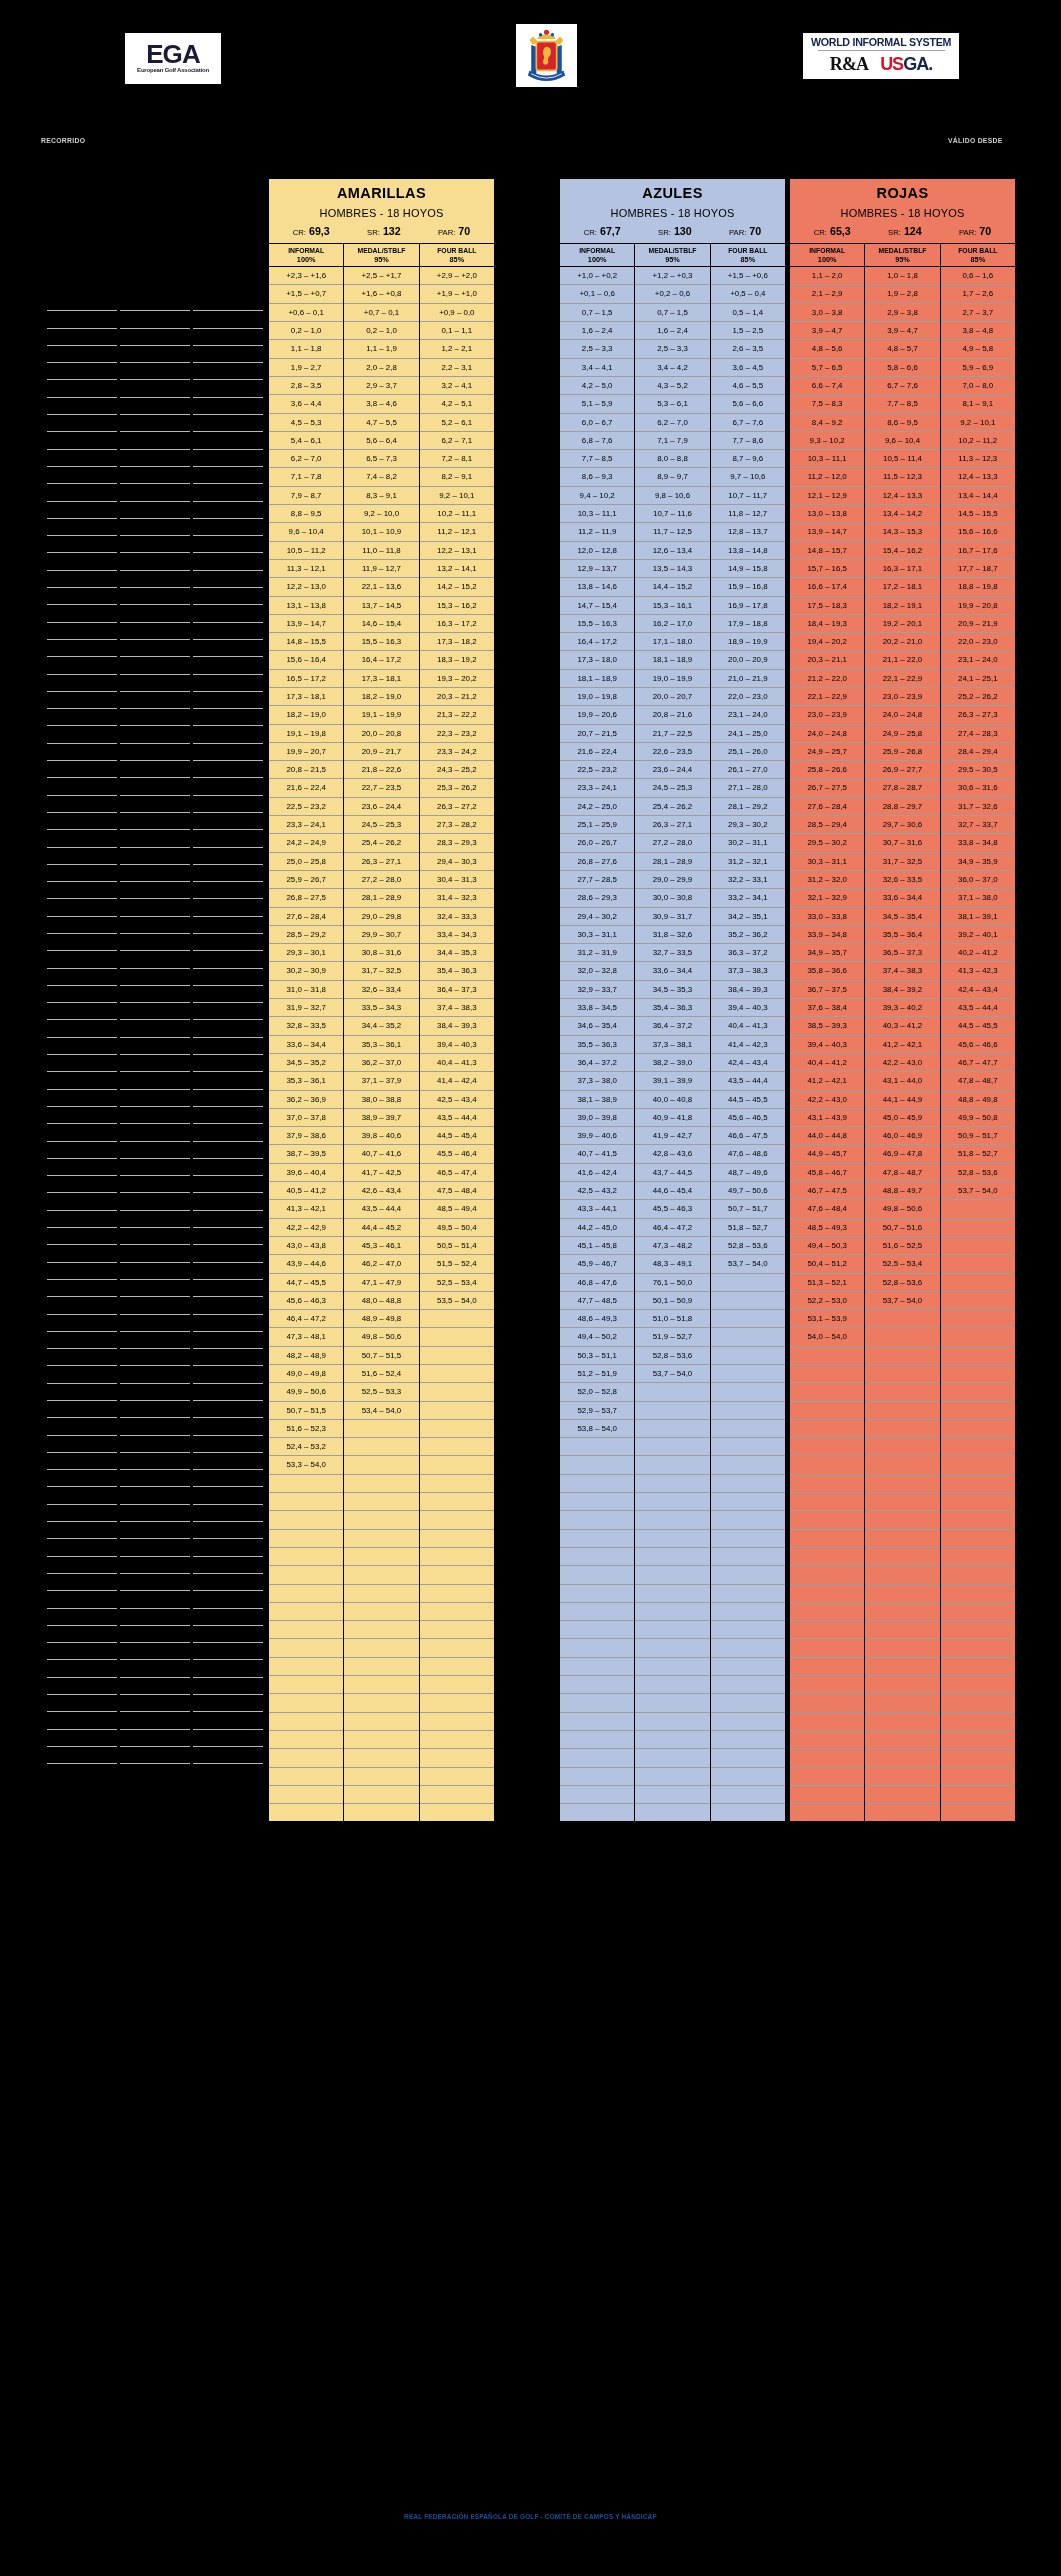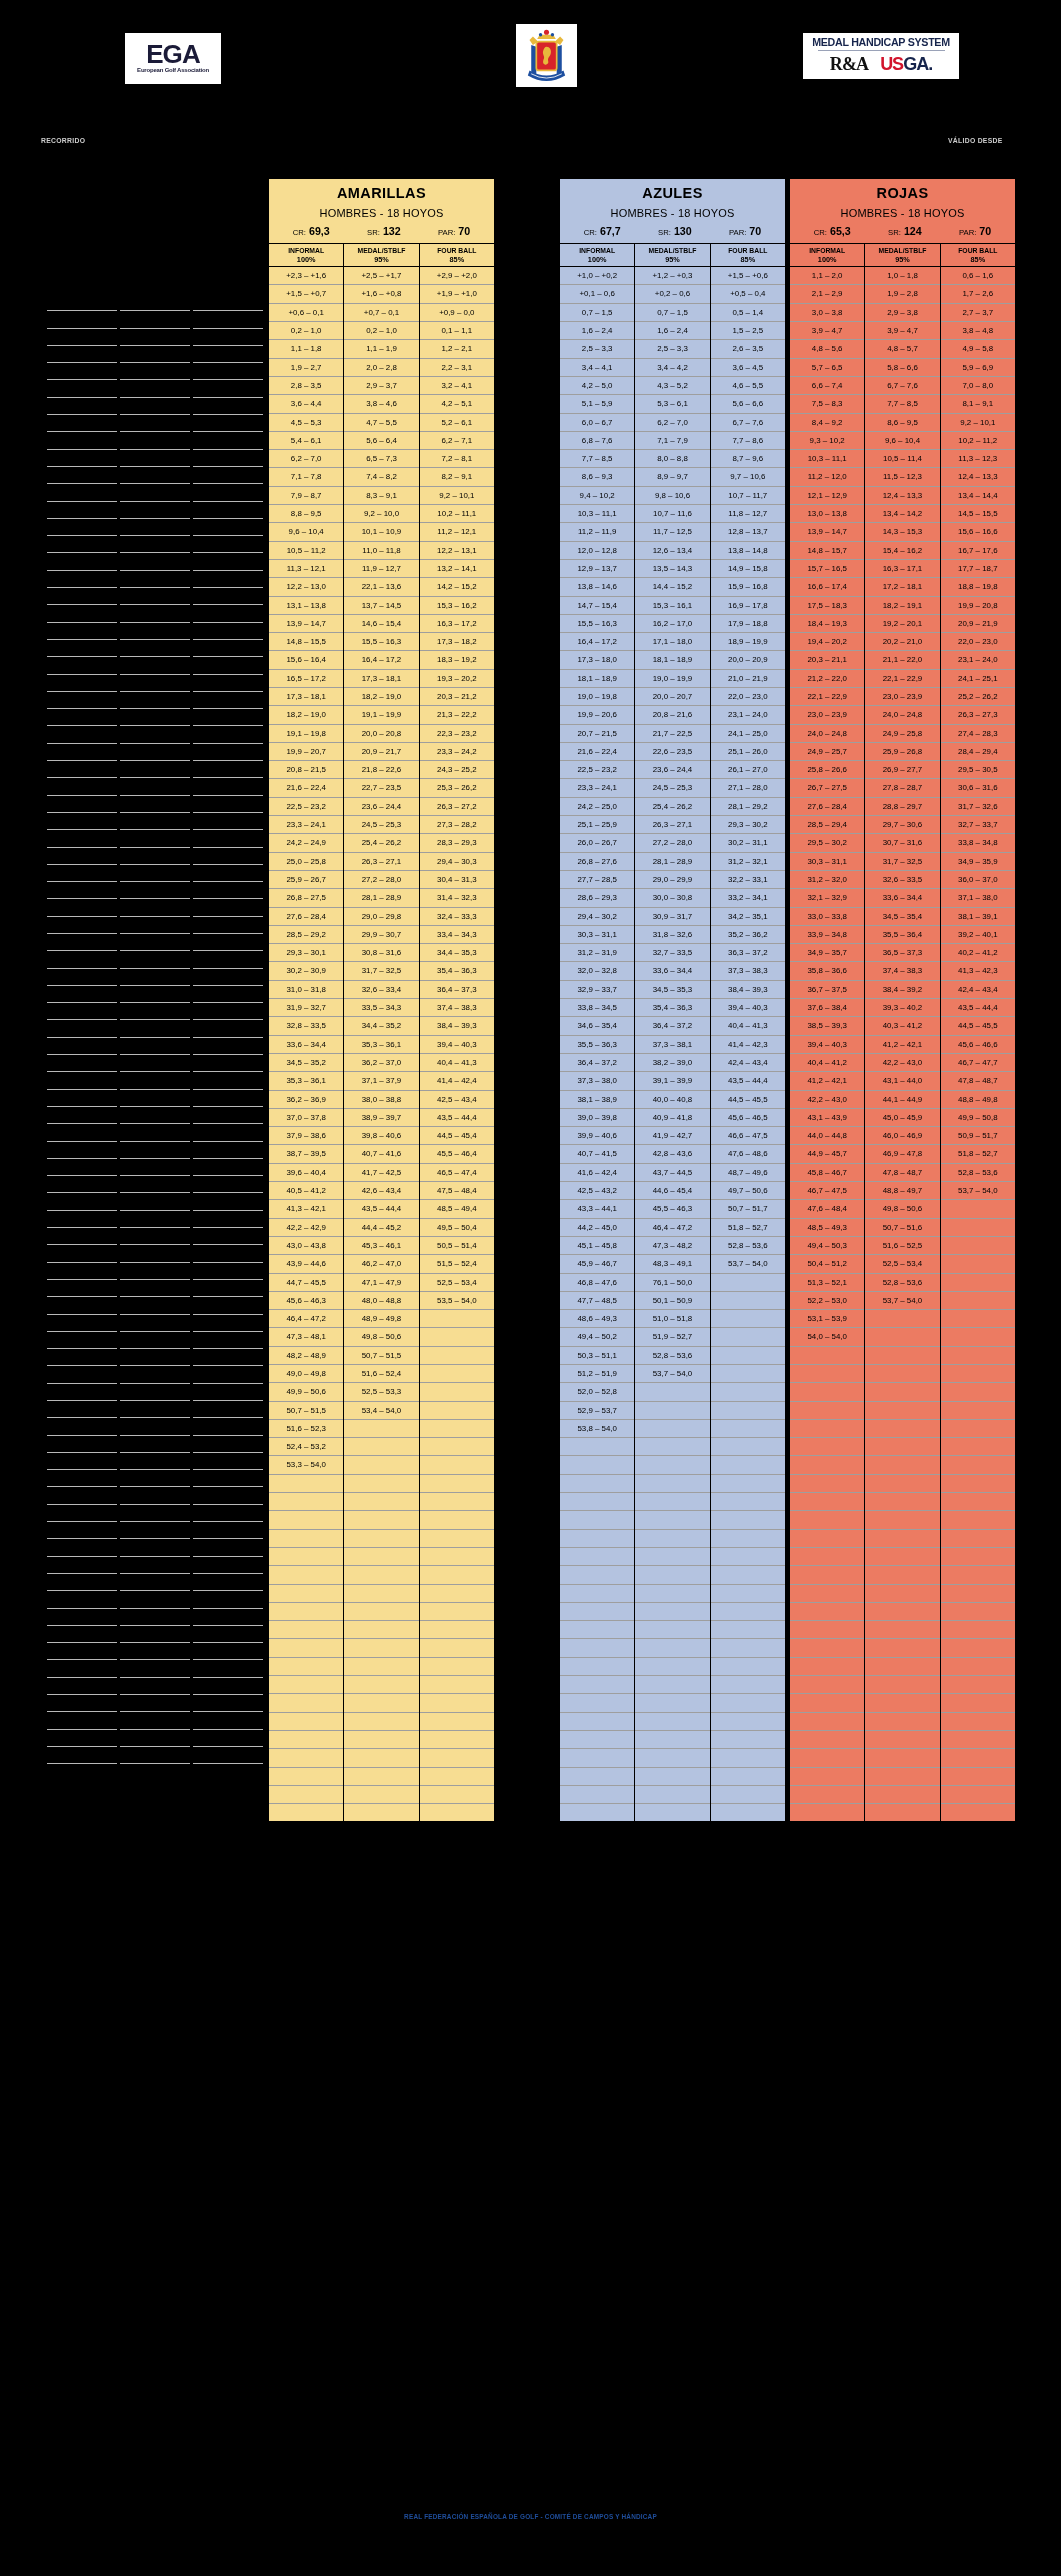--- a/index.html
+++ b/index.html
@@ -108,21 +108,21 @@
       <path d="M22 8 h16 l3 5 h-22 z" fill="#e8b93c"></path>
       <circle cx="30" cy="5" r="3" fill="#d8232a"></circle>
       <circle cx="23" cy="8" r="2" fill="#1d4fa0"></circle>
       <circle cx="37" cy="8" r="2" fill="#1d4fa0"></circle>
       <path d="M10 50 q20 12 40 0 l2 6 q-22 13 -44 0 z" fill="#1d4fa0"></path>
       <path d="M12 54 q18 10 36 0" stroke="#fff" stroke-width="1" fill="none"></path>
     </svg>
   </div>
 
   <div class="logo-box" id="logo-whs">
-    <span class="whs-top">MEDAL HANDICAP SYSTEM</span>
+    <span class="whs-top">WORLD INFORMAL SYSTEM</span>
     <span class="whs-rule"></span>
     <span class="whs-bot">
       <span class="ra">R&amp;A</span>
       <span><span class="usga-us">US</span><span class="usga-ga">GA.</span></span>
     </span>
   </div>
 </div>
 
 <div class="field-label" id="lbl-recorrido">RECORRIDO</div>
 <div class="field-label" id="lbl-valido">VÁLIDO DESDE</div>

